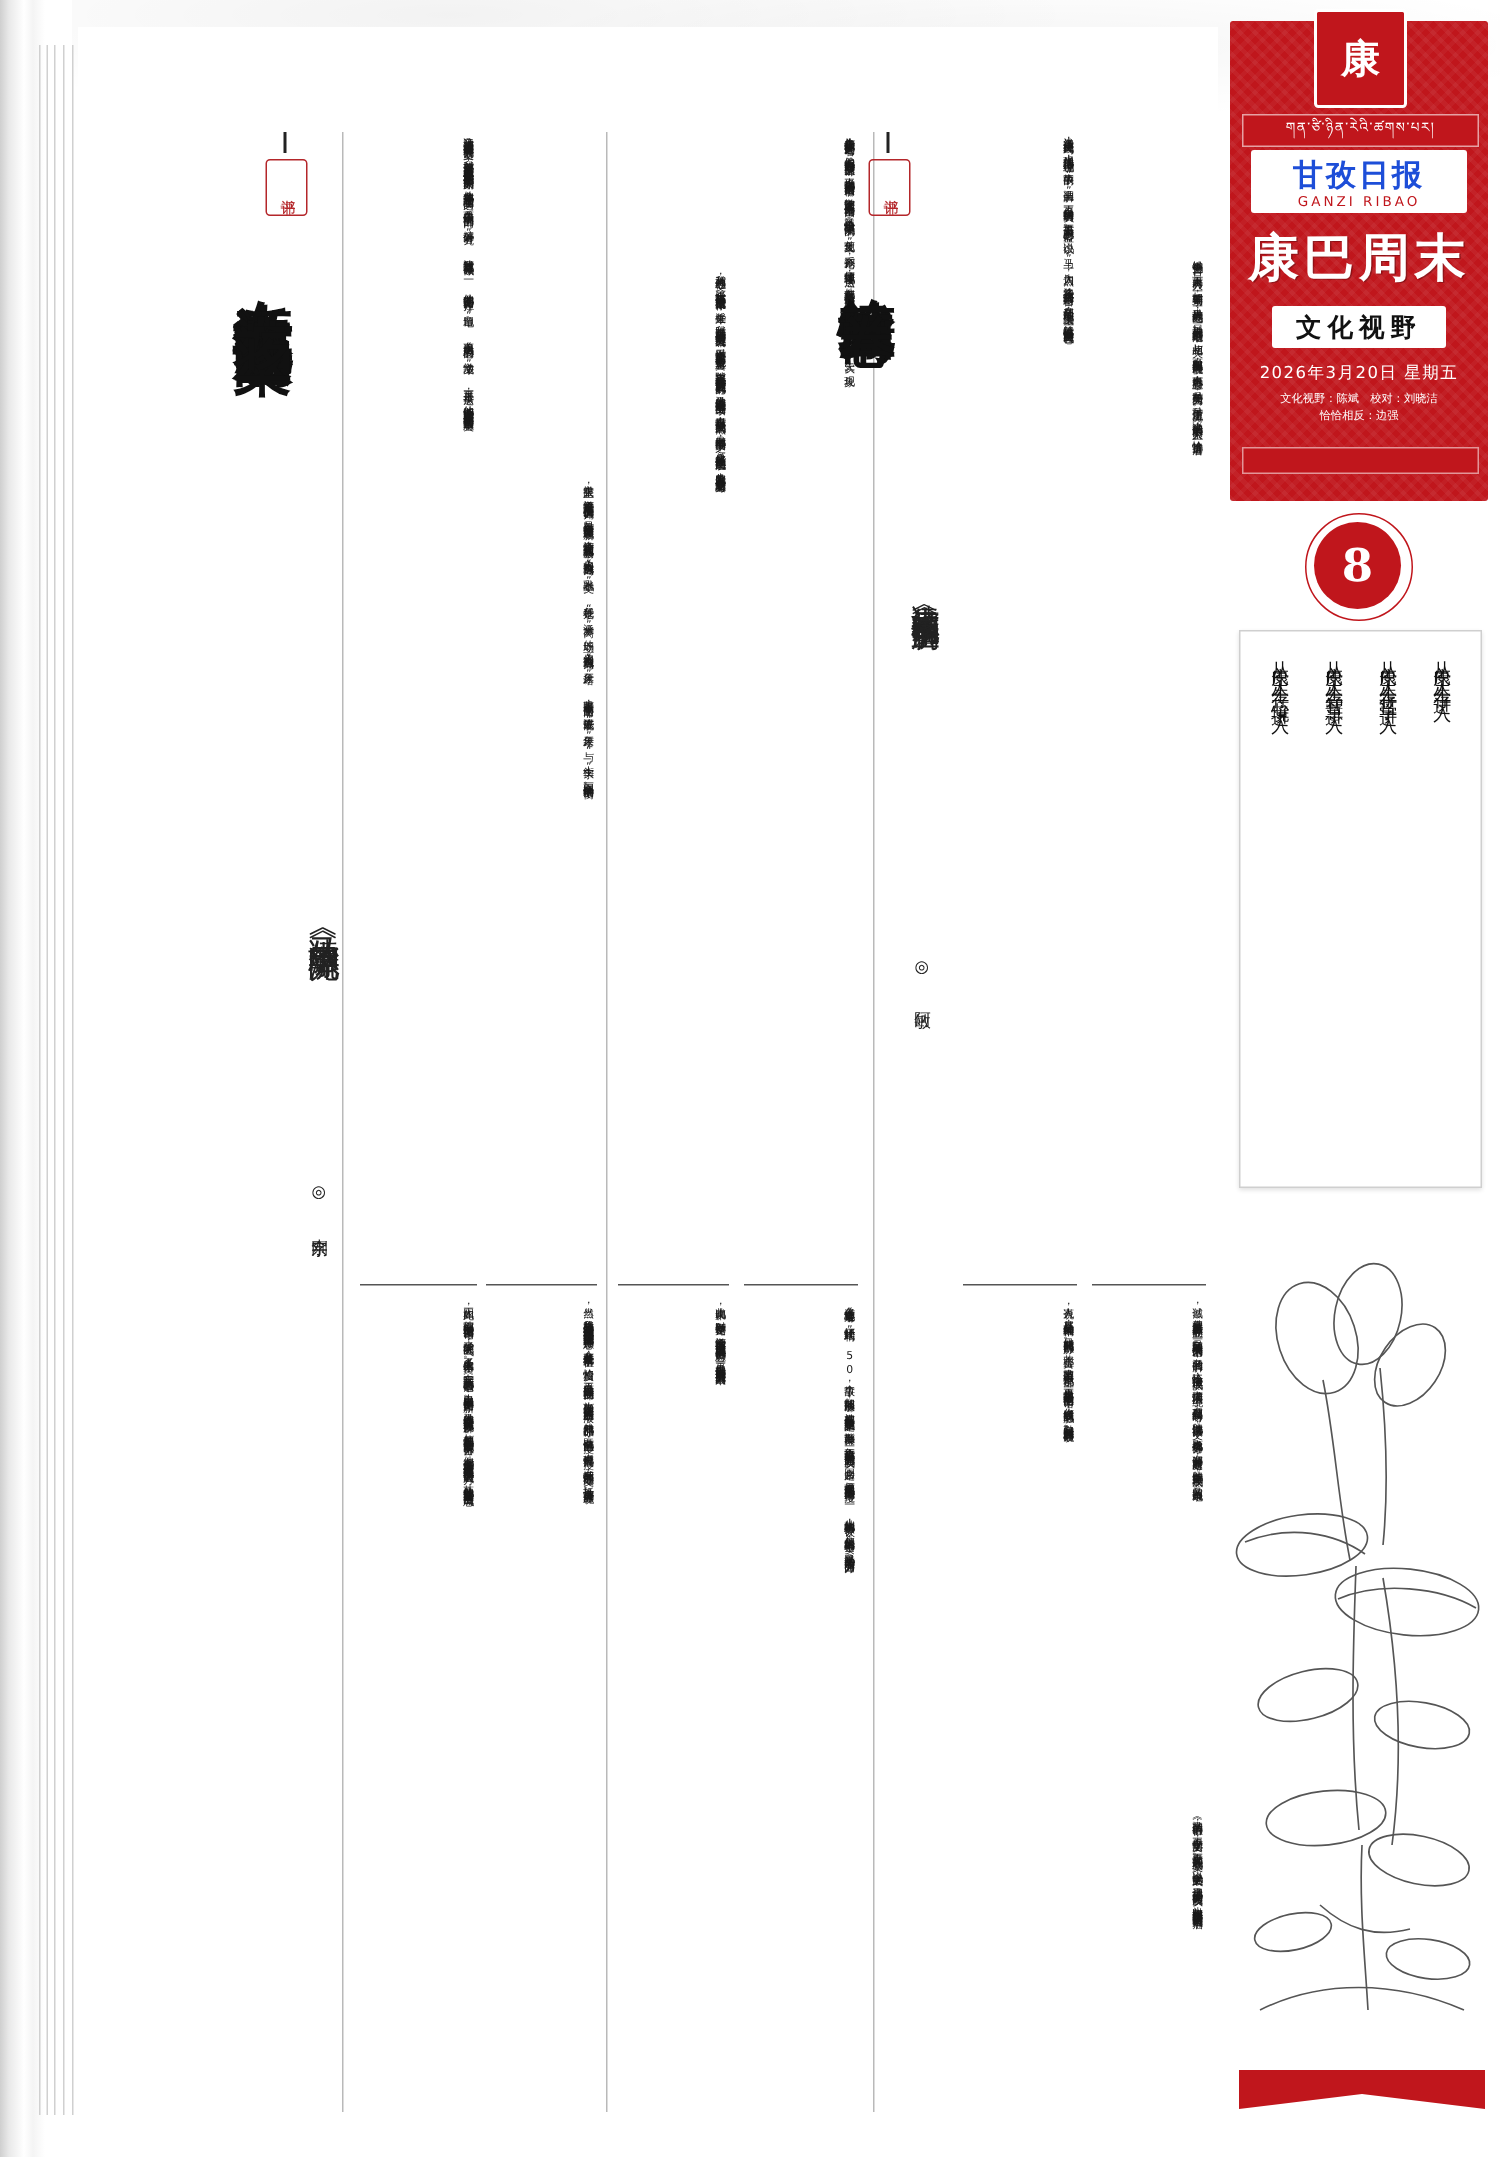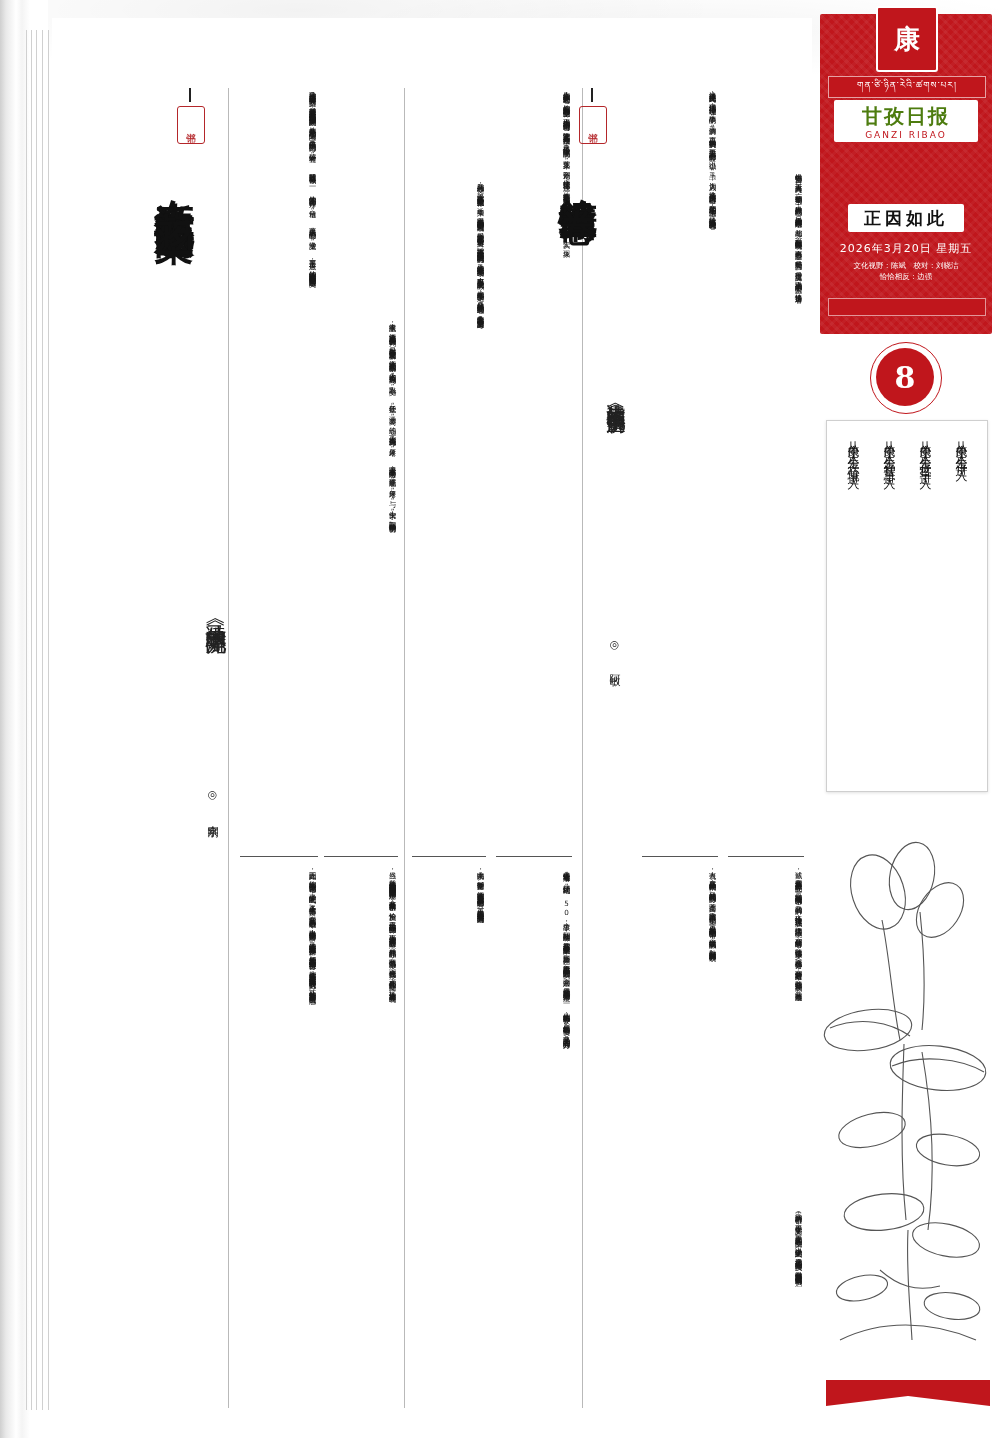--- a/index.html
+++ b/index.html
@@ -106,21 +106,21 @@
   .tib-strip{
     position:absolute;left:8px;top:62px;width:156px;height:20px;
     background:#c0161c;border:1px solid rgba(255,255,255,.6);
     color:#fff;font-size:9px;display:flex;align-items:center;justify-content:center;
     letter-spacing:1px;
   }
   .mast-white{
     position:absolute;left:14px;top:86px;width:144px;height:42px;background:#fff;border-radius:2px;
     display:flex;flex-direction:column;align-items:center;justify-content:center;
   }
-  .mast-cn{color:#4d7c0f;font-size:20px;font-weight:bold;letter-spacing:2px;font-family:"DejaVu Serif","Liberation Serif",serif;}
+  .mast-cn{color:#1d4ed8;font-size:20px;font-weight:bold;letter-spacing:2px;font-family:"DejaVu Serif","Liberation Serif",serif;}
   .mast-en{color:#c0161c;font-size:9px;letter-spacing:2px;}
   .mast-big{
     position:absolute;left:8px;top:132px;width:156px;height:52px;
     color:#fff;font-size:34px;font-weight:bold;letter-spacing:3px;
     font-family:"DejaVu Serif","Liberation Serif",serif;
     display:flex;align-items:center;justify-content:center;
     text-shadow:1px 1px 0 rgba(0,0,0,.25);
   }
   .mast-sec{
     position:absolute;left:28px;top:190px;width:116px;height:28px;background:#fff;border-radius:2px;
@@ -265,21 +265,22 @@
     <div class="mast-seal">
       <span>康</span>
     </div>
     <div class="tib-strip">
       <span>གན་ཙི་ཉིན་རེའི་ཚགས་པར།</span>
     </div>
     <div class="mast-white">
       <div class="mast-cn">甘孜日报</div>
       <div class="mast-en">GANZI RIBAO</div>
     </div>
-    <div class="mast-sec">正因如此</div>
+    <div class="mast-big">康巴周末</div>
+    <div class="mast-sec">文化视野</div>
     <div class="mast-date">2026年3月20日 星期五</div>
     <div class="mast-credit">
       <div>文化视野：陈斌　校对：刘晓洁</div>
       <div>恰恰相反：边强</div>
     </div>
     <div class="mast-bottom-strip"></div>
   </div>
 
   <div class="medallion-ring"></div>
   <div class="medallion">

